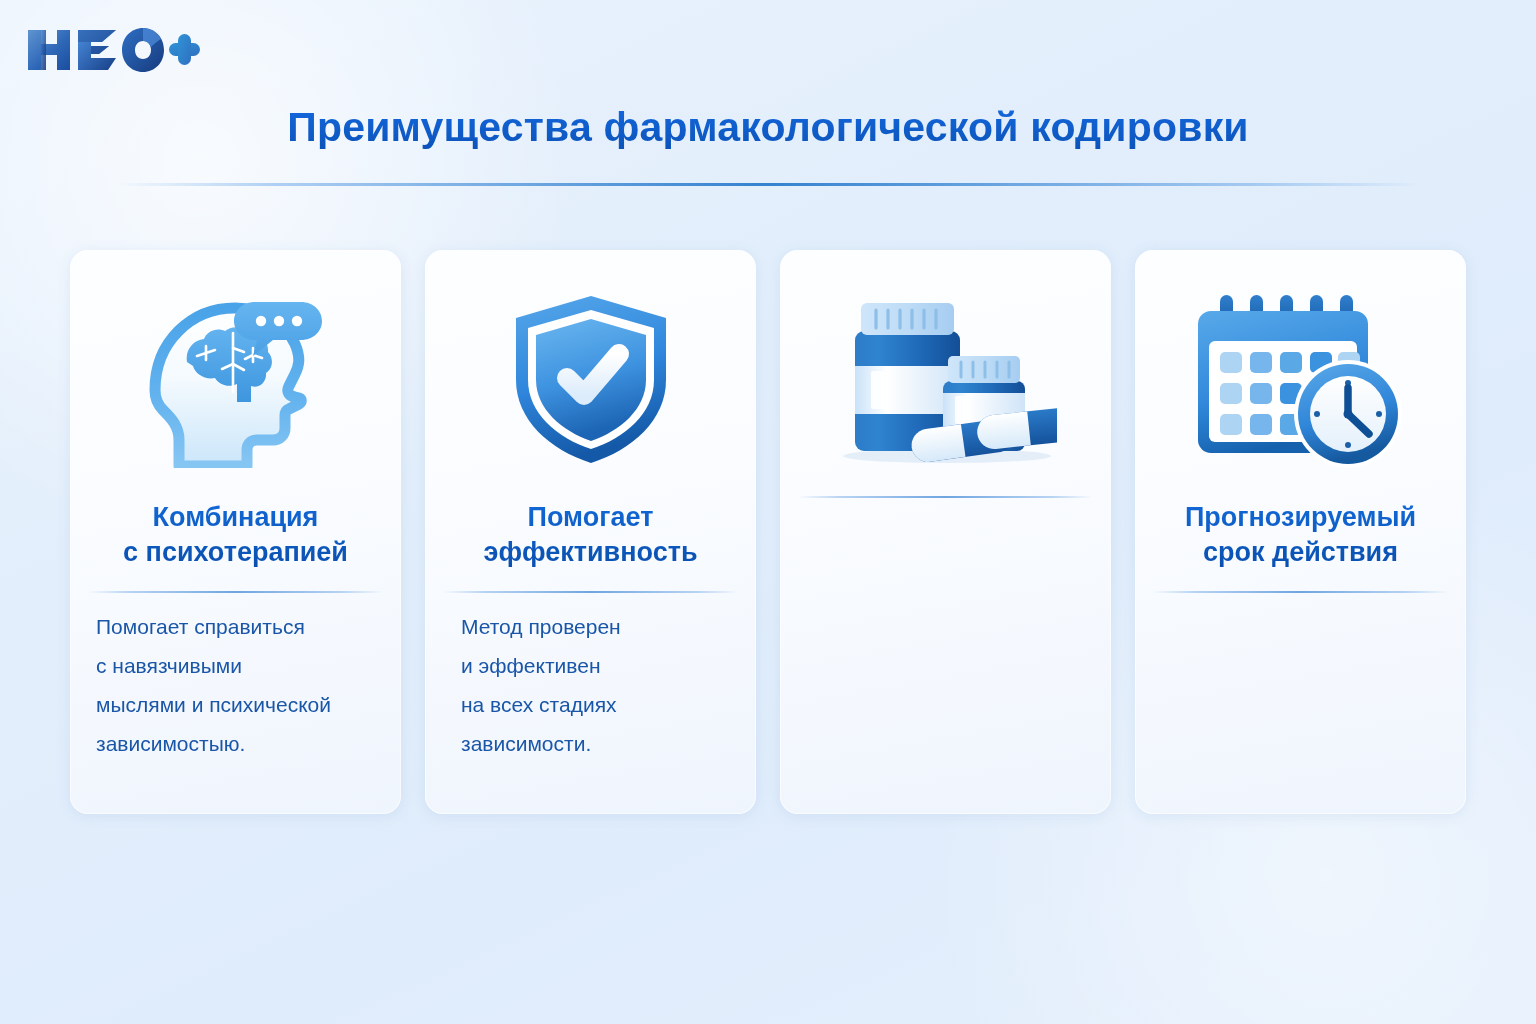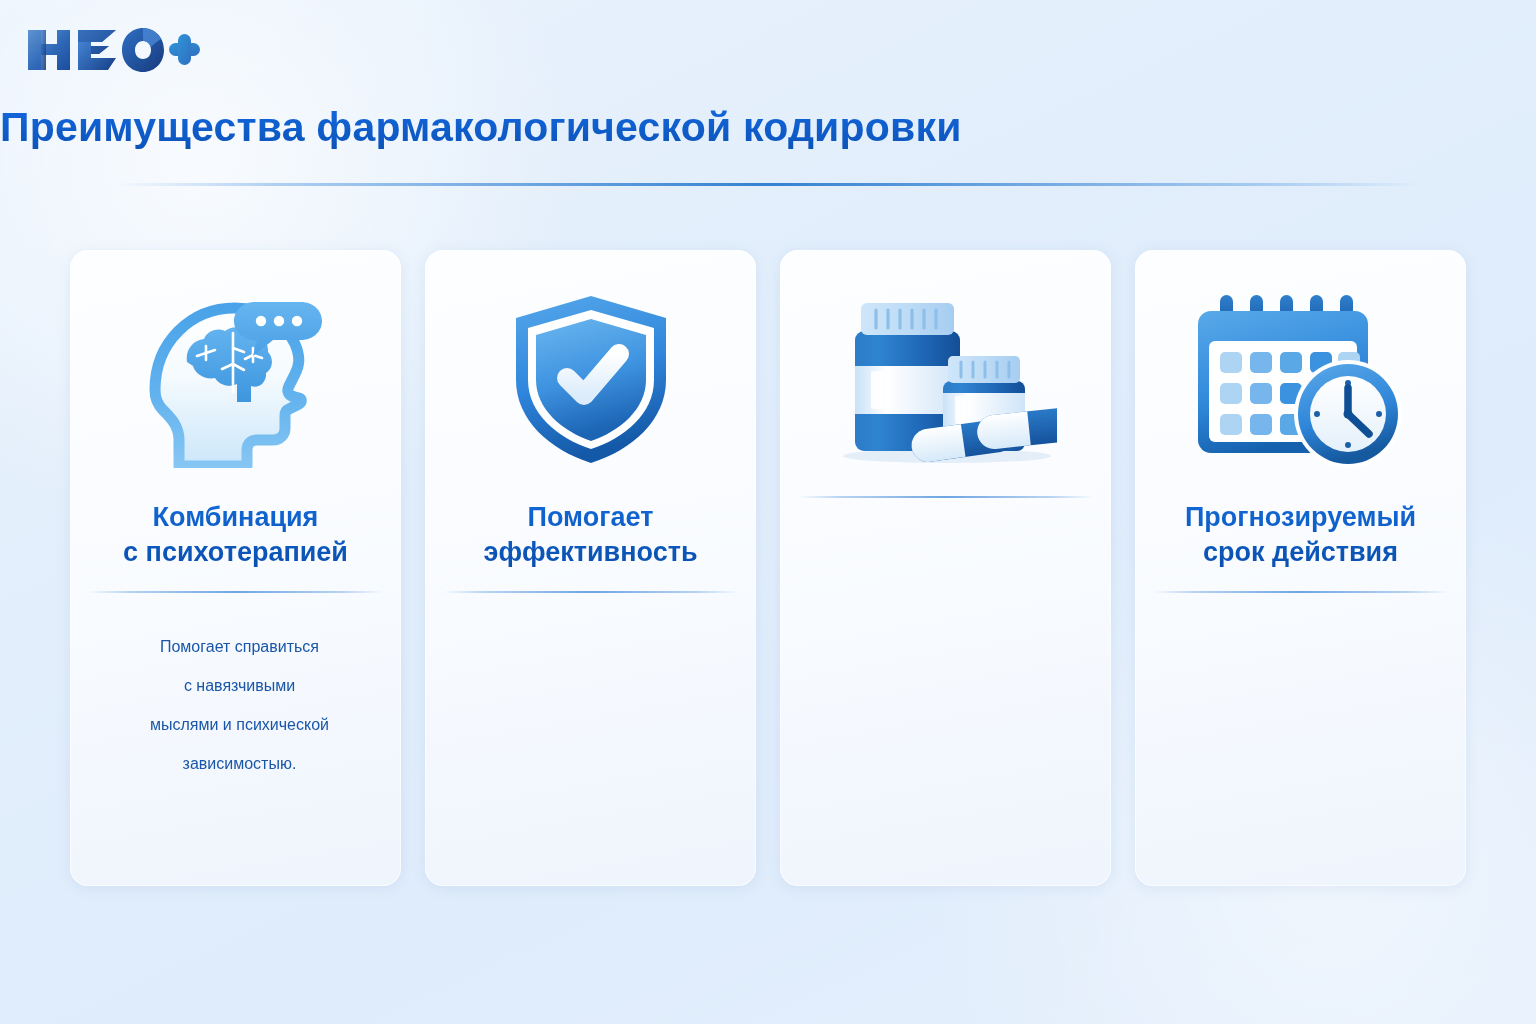--- a/index.html
+++ b/index.html
@@ -40,20 +40,21 @@
     display: flex;
     align-items: center;
     height: 56px;
   }
 
   
   .title-wrap {
     position: absolute;
     left: 0; right: 0;
     top: 104px;
+    text-align: center;
   }
   .page-title {
     font-size: 41px;
     font-weight: bold;
     letter-spacing: 0.2px;
     color: #0c5fd0;
     background: linear-gradient(180deg, #1569e0 0%, #0b52b8 100%);
     -webkit-background-clip: text;
     background-clip: text;
     -webkit-text-fill-color: transparent;
@@ -74,21 +75,21 @@
       rgba(130,180,235,0) 100%);
     border-radius: 2px;
   }
 
   
   .cards {
     position: absolute;
     left: 70px;
     top: 250px;
     width: 1396px;
-    height: 636px;
+    height: 564px;
     display: flex;
     gap: 24px;
     border-radius: 12px;
   }
 
   .card {
     flex: 1 1 0;
     background: linear-gradient(170deg, #fdfeff 0%, #fafcff 42%, #eff5fd 100%);
     border-radius: 18px;
     box-shadow: 0 2px 14px rgba(58,116,184,0.10), 0 0 0 1px rgba(255,255,255,0.6) inset;
@@ -127,26 +128,26 @@
     margin-top: 22px;
     background: linear-gradient(90deg,
       rgba(140,185,235,0) 0%,
       rgba(120,172,230,0.5) 14%,
       rgba(86,150,220,0.85) 50%,
       rgba(120,172,230,0.5) 86%,
       rgba(140,185,235,0) 100%);
   }
 
   .card-body {
-    margin-top: 34px;
+    margin-top: 14px;
     width: 100%;
-    font-size: 16px;
+    font-size: 21px;
     line-height: 39px;
     color: #1a56a8;
-    text-align: center;
+    text-align: left;
     white-space: pre-line;
     padding-left: 8px;
   }
   .card-body.indent { padding-left: 18px; }
 
   svg { display: block; }
 </style>
 </head>
 <body>
 
@@ -300,20 +301,24 @@
         </defs>
         <path d="M85 4 L160 26 V88 C160 128 126 158 85 171 C44 158 10 128 10 88 V26 Z" fill="url(#shOuter)"></path>
         <path d="M85 18 L148 36 V88 C148 121 119 146 85 157 C51 146 22 121 22 88 V36 Z" fill="#ffffff"></path>
         <path d="M85 27 L140 43 V88 C140 117 114 139 85 149 C56 139 30 117 30 88 V43 Z" fill="url(#shInner)"></path>
         <path d="M61 86 L78 103 L113 62" fill="none" stroke="url(#ckG)" stroke-width="20" stroke-linecap="round" stroke-linejoin="round"></path>
       </svg>
     </div>
     <div class="card-heading">Помогает
 эффективность</div>
     <div class="card-rule"></div>
+    <div class="card-body indent">Метод проверен
+и эффективен
+на всех стадиях
+зависимости.</div>
   </div>
 
   <div class="card">
     <div class="card-icon">
       <svg width="222" height="172" viewBox="0 0 222 172">
         <defs>
           <linearGradient id="capG" x1="0" y1="0" x2="1" y2="0">
             <stop offset="0%" stop-color="#cfe6fa"></stop>
               <stop offset="48%" stop-color="#bedcf6"></stop>
               <stop offset="100%" stop-color="#a6cdf1"></stop>

